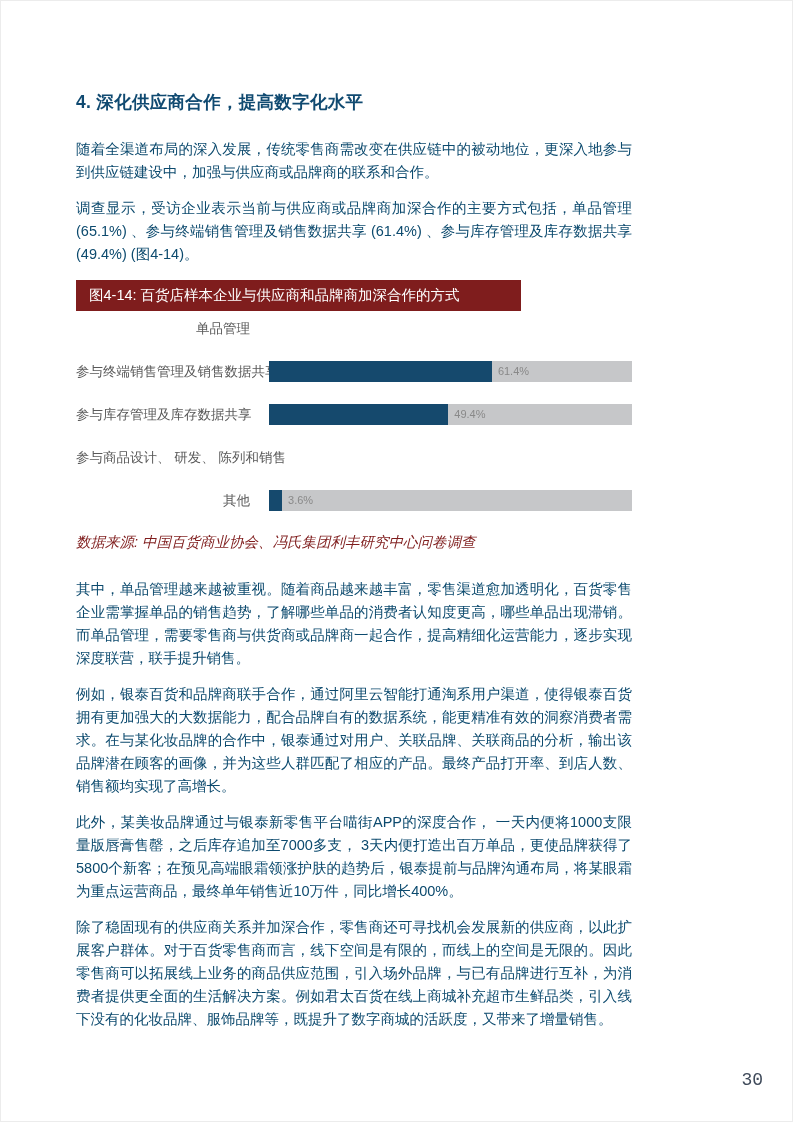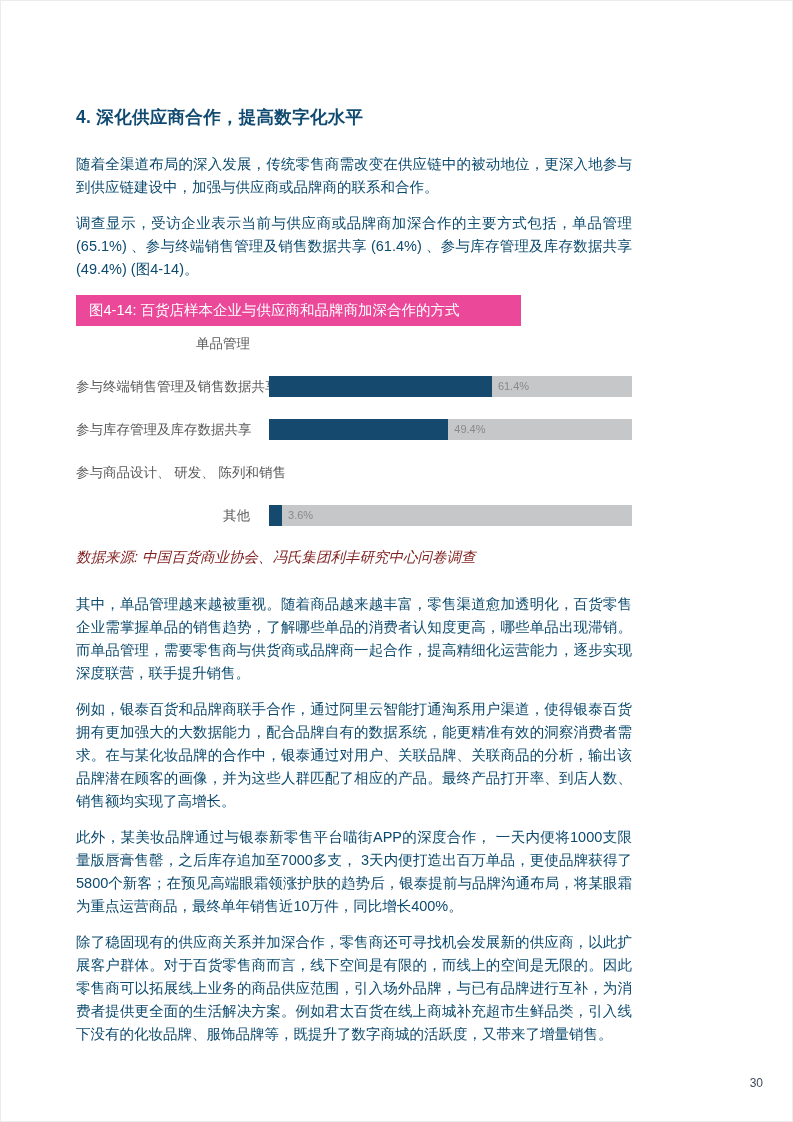--- a/index.html
+++ b/index.html
@@ -11,21 +11,21 @@
     width: 793px;
     height: 1122px;
     background: #ffffff;
     border: 1px solid #ececec;
     overflow: hidden;
   }
 
   .content {
     position: absolute;
     left: 75px;
-    top: 104px;
+    top: 89px;
     width: 556px;
   }
 
   .section-heading {
     font-size: 17.5px;
     font-weight: bold;
     color: #104a71;
     letter-spacing: 0.3px;
     margin-bottom: 24px;
   }
@@ -36,21 +36,21 @@
     color: #0c4a6e;
     margin-bottom: 13px;
     text-align: justify;
   }
 
   .figure { margin-top: 14px; }
 
   .figure-title {
     width: 445px;
     height: 31px;
-    background: #ec4899;
+    background: #7f1d1d;
     color: #ffffff;
     font-size: 14.5px;
     line-height: 31px;
     padding-left: 13px;
     white-space: nowrap;
     overflow: hidden;
   }
 
   .chart-rows { margin-top: 7px; }
 
@@ -97,22 +97,23 @@
     font-size: 14.5px;
     font-style: italic;
     color: #7f1d1d;
     margin-bottom: 26px;
   }
 
   .page-number {
     position: absolute;
     right: 29px;
     bottom: 31px;
-    font-size: 12px;
+    font-size: 18px;
     color: #3f4a5a;
+    font-family: Liberation Mono, monospace;
   }
 </style>
 </head>
 <body>
 
 <div class="page">
   <div class="content">
 
     <h2 class="section-heading">4. 深化供应商合作，提高数字化水平</h2>
 

